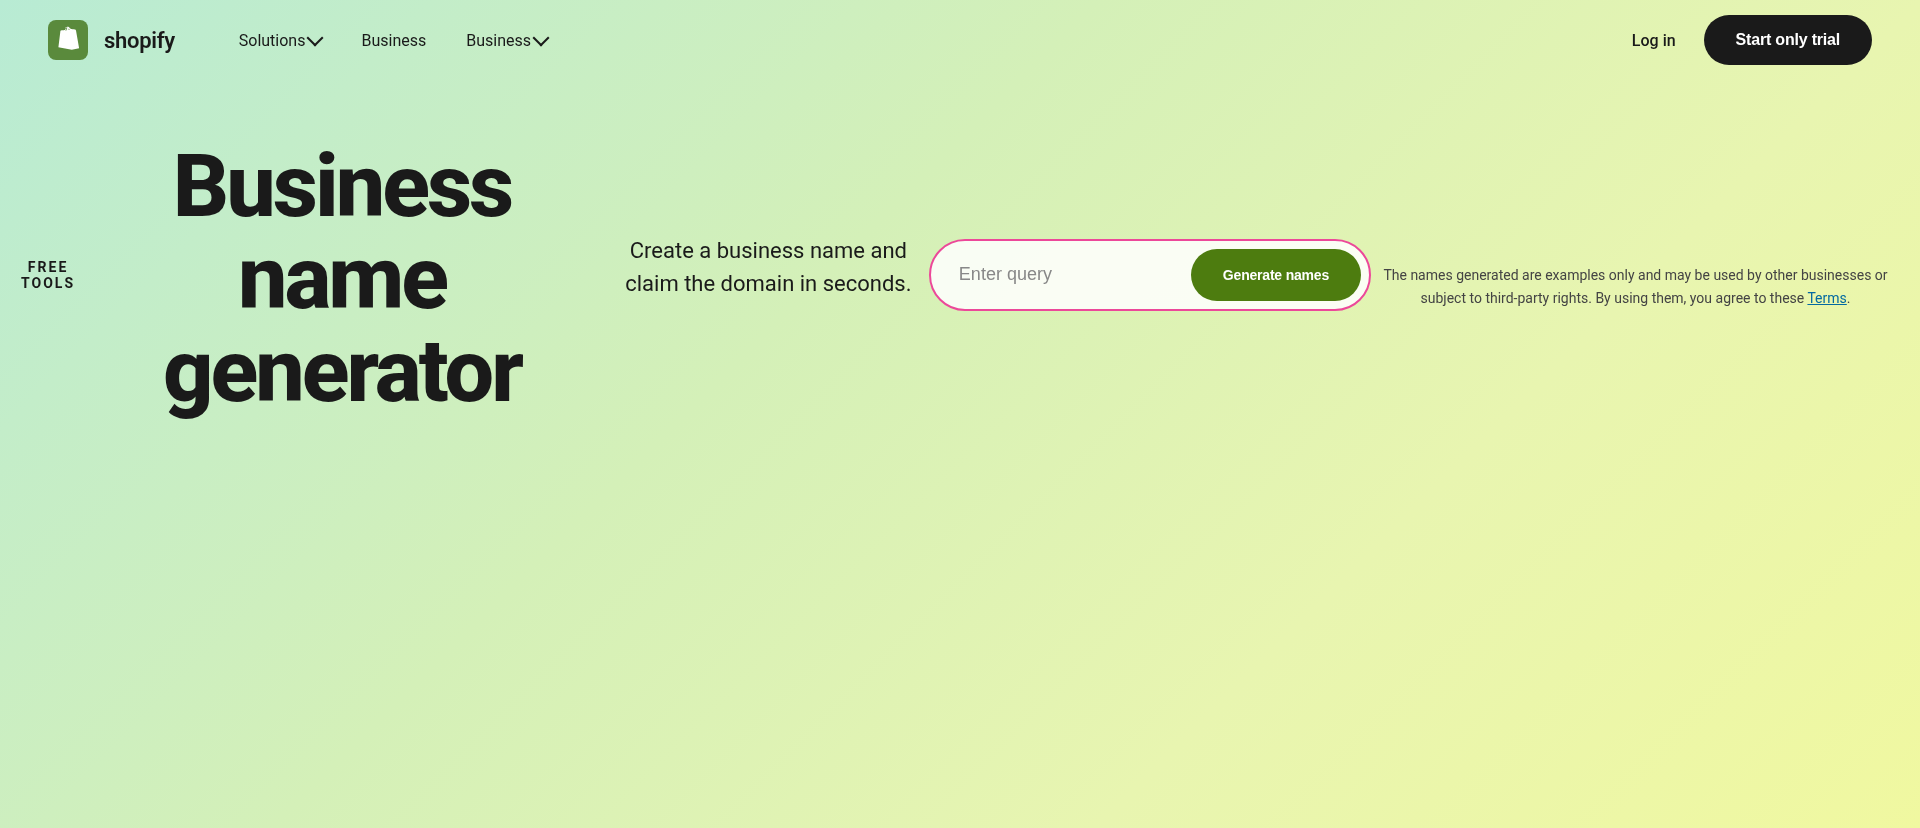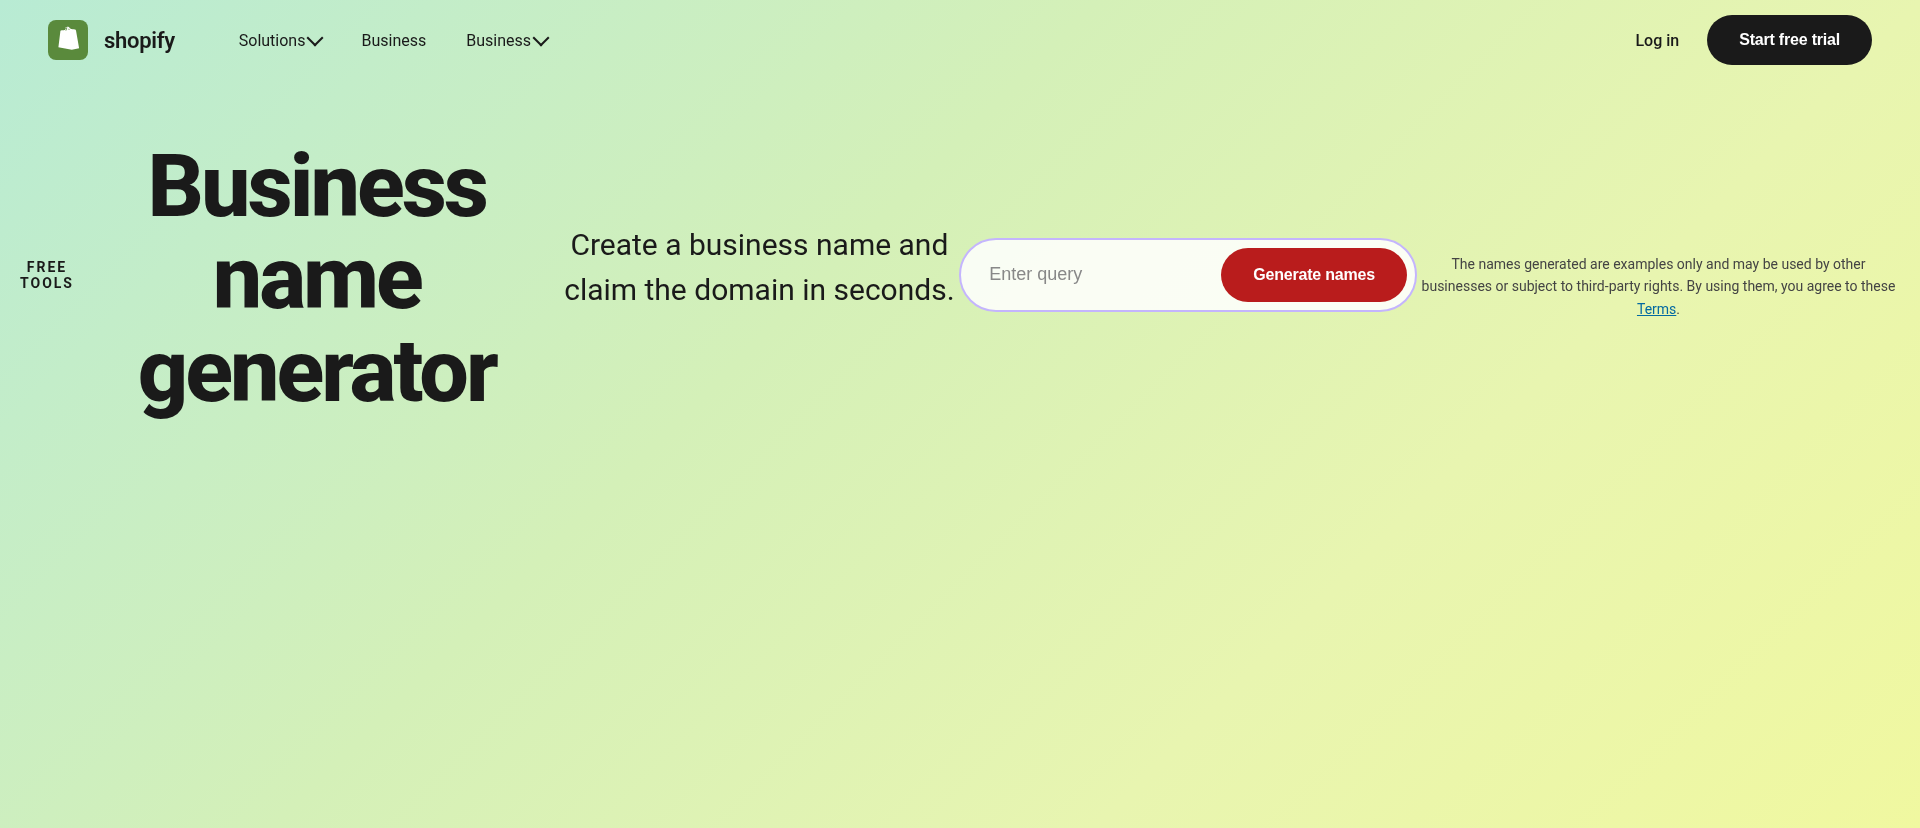--- a/index.html
+++ b/index.html
@@ -125,33 +125,33 @@
       font-size: 88px;
       font-weight: 800;
       color: #1a1a1a;
       line-height: 1.05;
       letter-spacing: -3px;
       margin-bottom: 16px;
       max-width: 900px;
     }
 
     .hero-subtitle {
-      font-size: 30px;
+      font-size: 22px;
       color: #1a1a1a;
       line-height: 1.5;
       margin-bottom: 40px;
       max-width: 700px;
     }
 
     
     .search-container {
       display: flex;
       align-items: center;
       background: rgba(255, 255, 255, 0.85);
-      border: 2px solid #c4b5fd;
+      border: 2px solid #ec4899;
       border-radius: 50px;
       padding: 8px 8px 8px 28px;
       width: 720px;
       max-width: 100%;
       margin-bottom: 24px;
     }
 
     .search-input {
       flex: 1;
       border: none;
@@ -160,26 +160,26 @@
       color: #1a1a1a;
       outline: none;
       padding: 8px 0;
     }
 
     .search-input::placeholder {
       color: #888888;
     }
 
     .generate-btn {
-      background: #b91c1c;
+      background: #4d7c0f;
       color: #ffffff;
       border: none;
       border-radius: 50px;
       padding: 18px 32px;
-      font-size: 16px;
+      font-size: 14px;
       font-weight: 600;
       cursor: pointer;
       white-space: nowrap;
       letter-spacing: -0.2px;
     }
 
     .disclaimer {
       font-size: 14px;
       color: #444444;
       max-width: 680px;
@@ -213,21 +213,21 @@
       <span>Business</span>
     </a>
     <a class="nav-item">
       <span>Business</span>
       <span class="chevron-icon"></span>
     </a>
   </div>
 
   <div class="nav-right">
     <a class="login-link">Log in</a>
-    <button class="start-trial-btn">Start free trial</button>
+    <button class="start-trial-btn">Start only trial</button>
   </div>
 </nav>
 
 <main class="hero">
   <p class="free-tools-label">FREE TOOLS</p>
   <h1 class="hero-title">Business name generator</h1>
   <p class="hero-subtitle">Create a business name and claim the domain in seconds.</p>
 
   <div class="search-container">
     <input class="search-input" type="text" placeholder="Enter query" style="">

